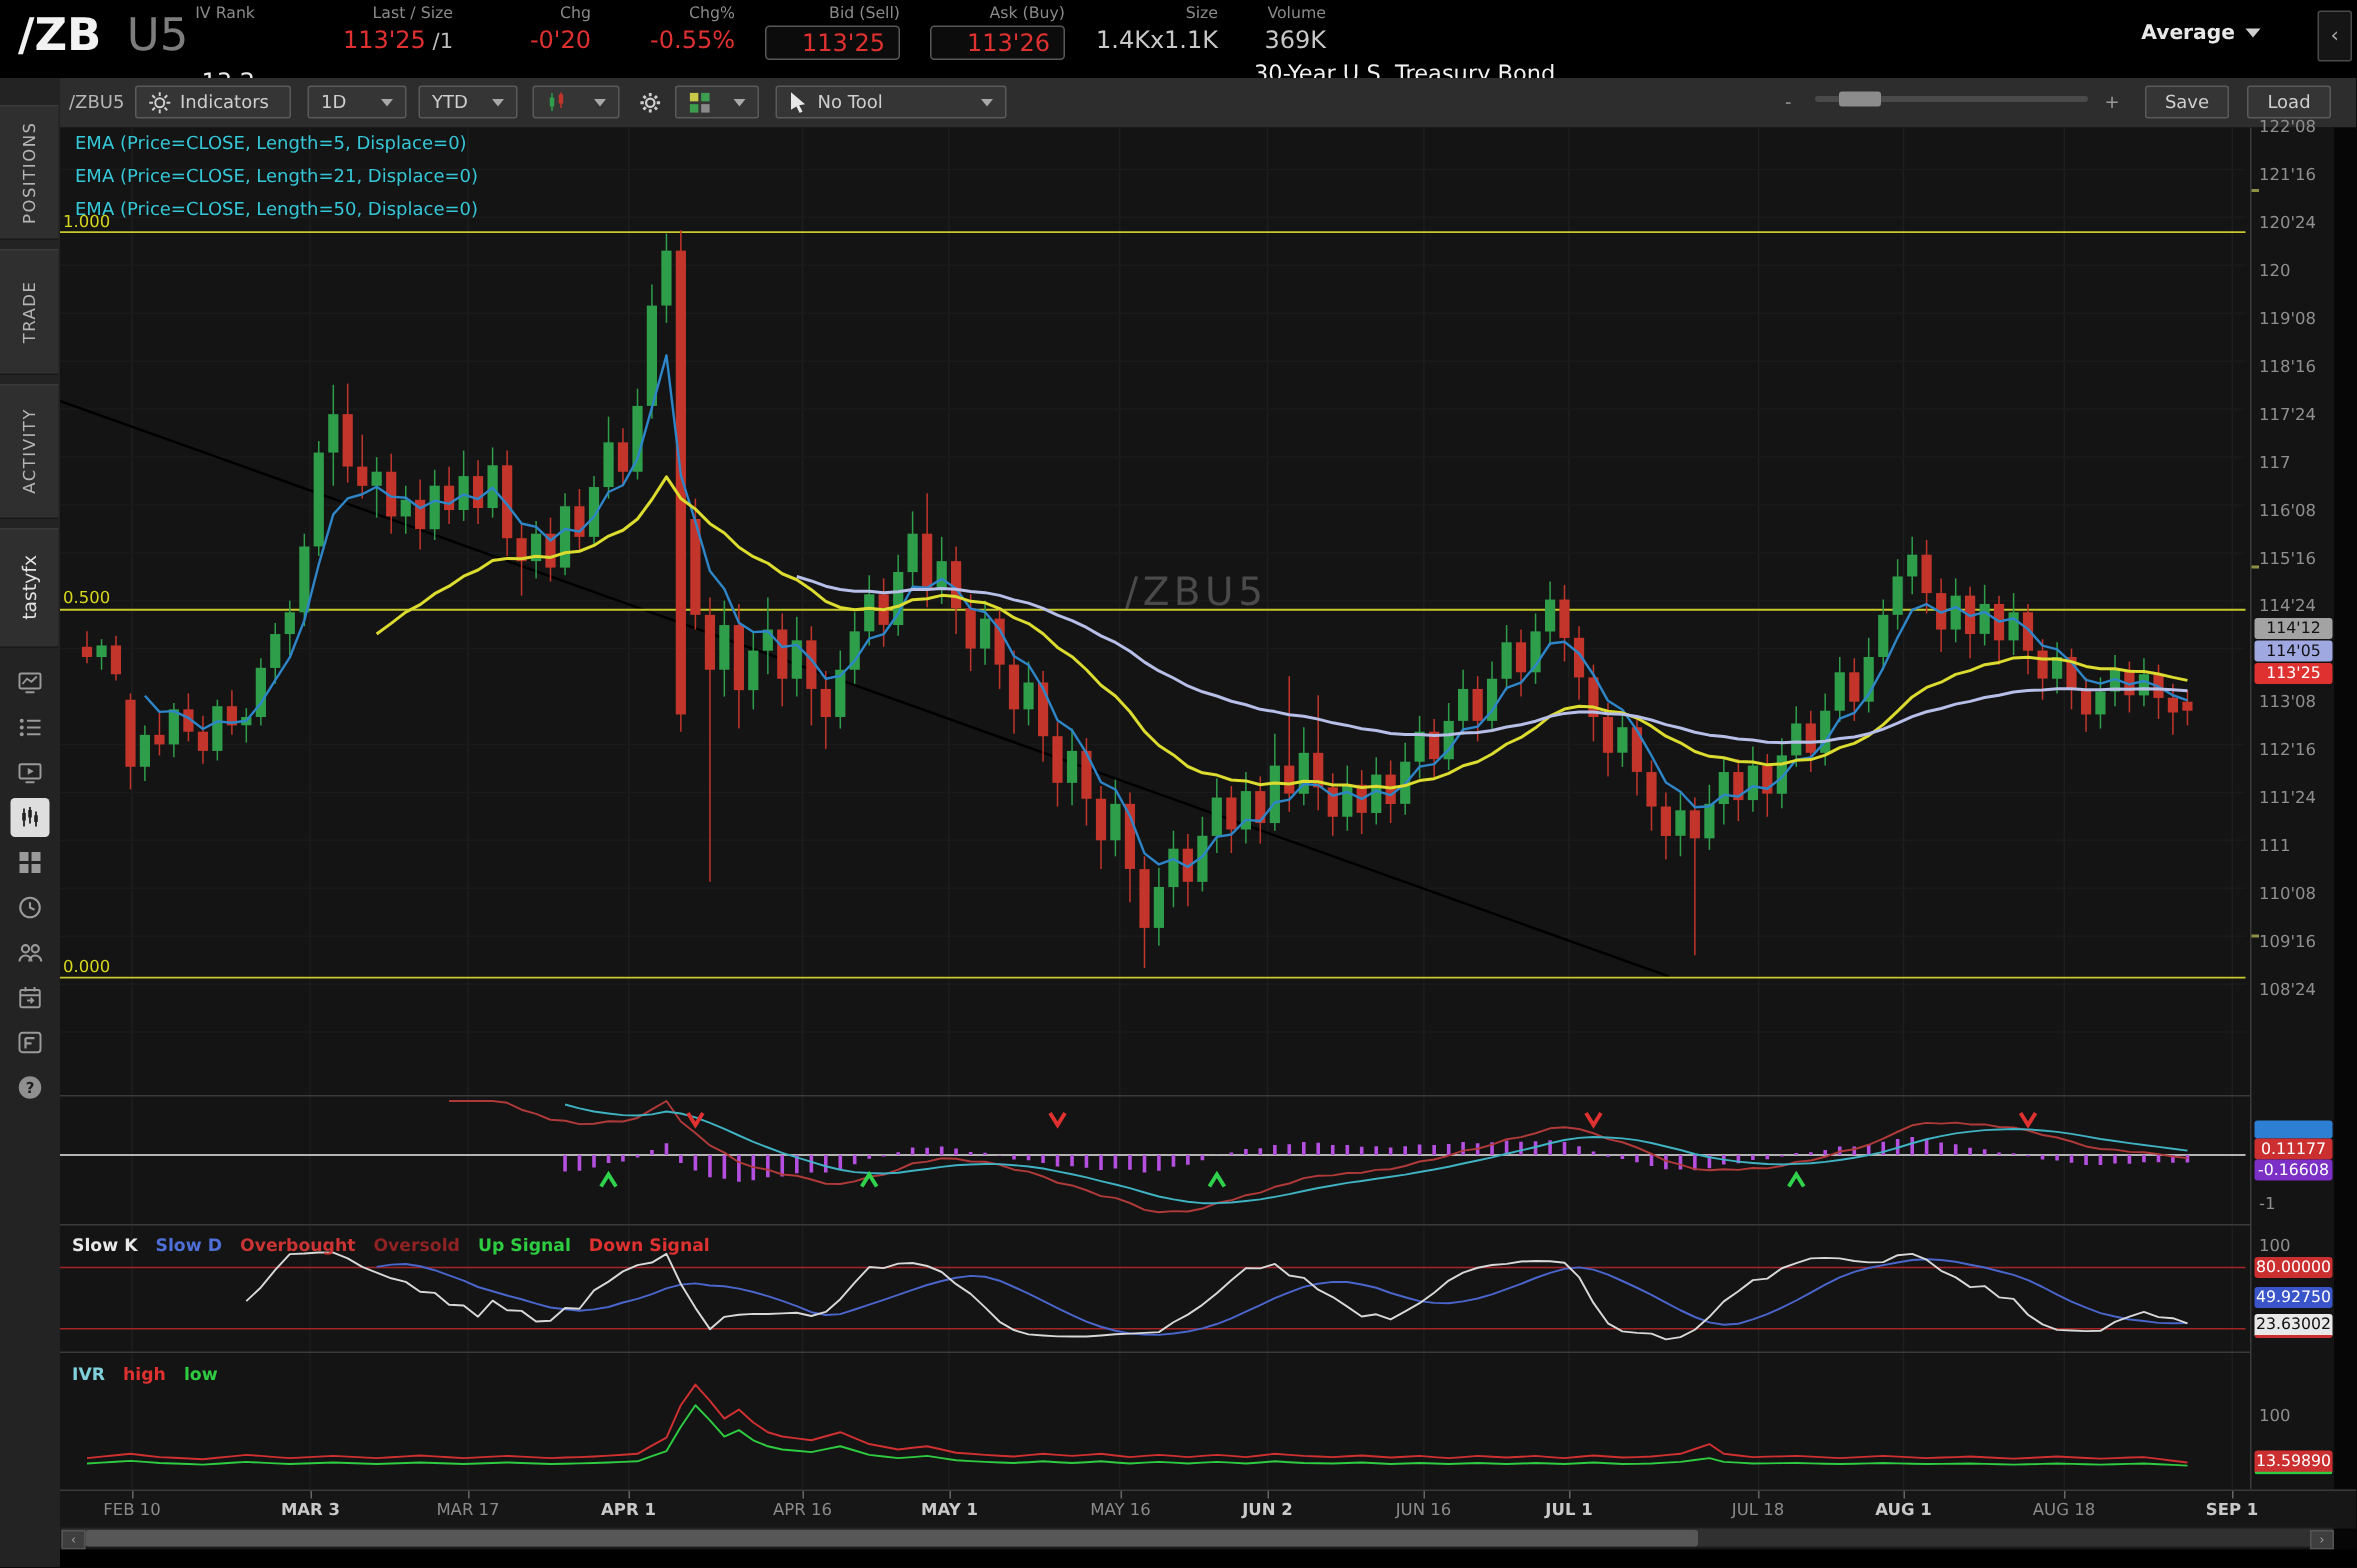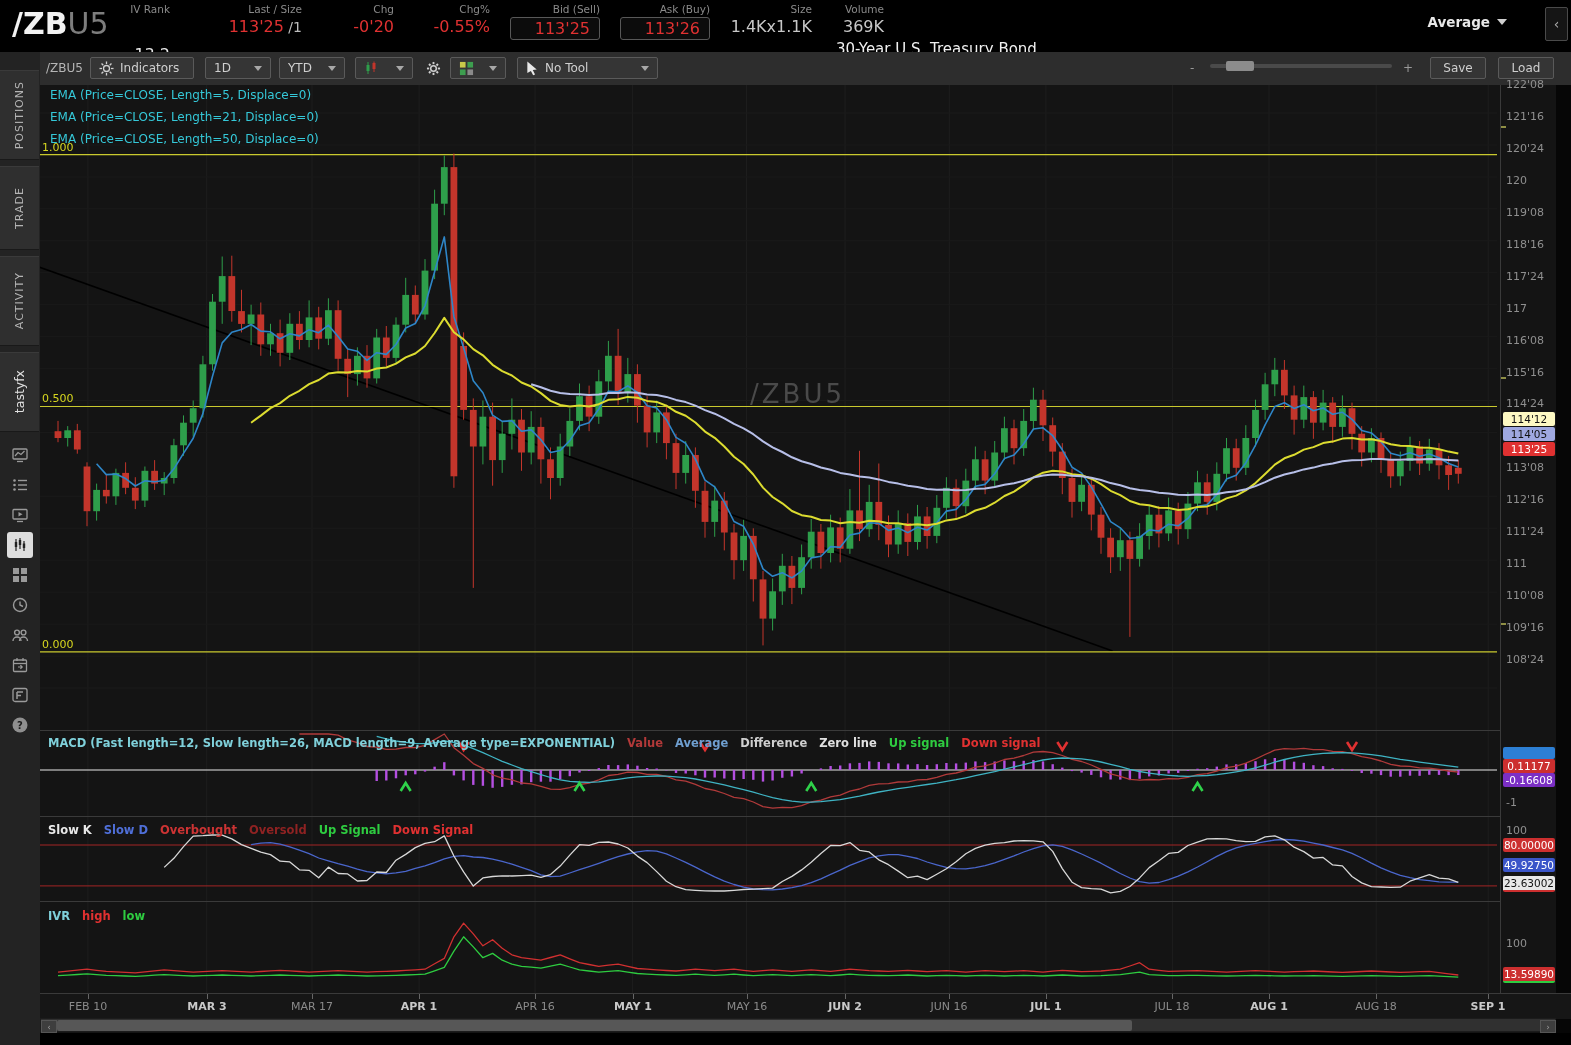--- a/index.html
+++ b/index.html
@@ -1,21 +1,21 @@
 <!DOCTYPE html>
 <html><head>
 <meta charset="utf-8">
 <style>
   html,body{margin:0;padding:0;background:#000;width:1571px;height:1045px;overflow:hidden;
     font-family:"DejaVu Sans","Liberation Sans",sans-serif;-webkit-font-smoothing:antialiased;}
   #app{position:relative;width:1571px;height:1045px;background:#000;}
   
   #topbar{position:absolute;left:0;top:0;width:1571px;height:52px;background:#000;}
   #logo{position:absolute;left:12px;top:6px;font-size:30px;font-weight:bold;letter-spacing:0px;}
-  #logo .sym{color:#f2f2f2;} #logo .con{color:#7d7d7d;font-weight:normal;}
+  #logo .sym{color:#f2f2f2;} #logo .con{color:#7d7d7d;font-weight:normal;margin-left:17px;}
   #hdr-fields{position:absolute;left:100px;top:3px;display:flex;align-items:flex-start;}
   .hdr-field{display:flex;flex-direction:column;align-items:flex-end;margin-right:14px;}
   .hdr-label{font-size:10.5px;color:#8a8a8a;white-space:nowrap;margin-bottom:2px;}
   .hdr-value{font-size:16px;color:#e8e8e8;white-space:nowrap;}
   .hdr-value .sub{color:#bdbdbd;font-size:14px;}
   .boxedval{border:1px solid #585858;border-radius:3px;padding:1px 9px;background:#0c0c0c;min-width:70px;text-align:right;}
   #instr-desc{position:absolute;left:836px;top:16px;font-size:15px;color:#f0f0f0;white-space:nowrap;margin-top:24px;}
   #accounts{position:absolute;right:64px;top:14px;color:#e8e8e8;font-size:13.5px;font-weight:bold;display:flex;align-items:center;gap:7px;cursor:pointer;}
   .chev-down{width:0;height:0;border-left:5px solid transparent;border-right:5px solid transparent;border-top:6px solid #cfcfcf;}
   #collapse-btn{position:absolute;right:3px;top:7px;width:21px;height:32px;border:1px solid #4a4a4a;background:#151515;color:#aaa;
@@ -166,21 +166,21 @@
     </div>
     <div class="tb-item tb-dd" style="left:410px;width:56px;">
       <svg width="15" height="15" viewBox="0 0 16 16">
         <rect x="1" y="1" width="6" height="6" fill="#c9c94a"></rect>
         <rect x="9" y="1" width="6" height="6" fill="#3d9e4f"></rect>
         <rect x="1" y="9" width="6" height="6" fill="#3d9e4f"></rect>
         <rect x="9" y="9" width="6" height="6" fill="#8a8a8a"></rect>
       </svg>
       <span class="caret"></span>
     </div>
-    <div class="tb-item tb-dd" style="left:477px;width:141px;">
+    <div class="tb-item tb-dd" style="left:477px;width:154px;">
       <svg width="13" height="15" viewBox="0 0 13 16">
         <path d="M1,0.5 L11,9 L6.8,9.7 L9.2,14.3 L7.2,15.3 L4.8,10.7 L1,12.9 Z" fill="#e8e8e8"></path>
       </svg>
       <span>No Tool</span>
       <span class="caret"></span>
     </div>
     <div class="tb-item" style="left:1150px;width:12px;color:#999;">
         <span>-</span>
       </div>
     <div id="zoom-slider" style="left:1170px;">
@@ -823,29 +823,20 @@
         <div class="study-label" style="left: 10px; top: 3px;">EMA (Price=CLOSE, Length=5, Displace=0)</div>
         <div class="study-label" style="left: 10px; top: 25px;">EMA (Price=CLOSE, Length=21, Displace=0)</div>
         <div class="study-label" style="left: 10px; top: 47px;">EMA (Price=CLOSE, Length=50, Displace=0)</div>
       </div>
     <div id="fib-labels">
         <div class="fib-label" style="left: 2px; top: 55.7411px;">1.000</div>
         <div class="fib-label" style="left: 2px; top: 307.466px;">0.500</div>
         <div class="fib-label" style="left: 2px; top: 552.801px;">0.000</div>
       </div>
 
-    <div class="panel-title" id="macd-title" style="left:8px;top:651px;">
-      <span class="ttl">MACD (Fast length=12, Slow length=26, MACD length=9, Average type=EXPONENTIAL)</span>
-    <span class="leg" style="color: rgb(179, 57, 57);">Value</span>
-        <span class="leg" style="color: rgb(111, 159, 208);">Average</span>
-        <span class="leg" style="color: rgb(207, 207, 207);">Difference</span>
-        <span class="leg" style="color: rgb(224, 224, 224);">Zero line</span>
-        <span class="leg" style="color: rgb(46, 204, 64);">Up signal</span>
-        <span class="leg" style="color: rgb(224, 49, 49);">Down signal</span>
-      </div>
     <div class="panel-title" id="stoch-title" style="left:8px;top:738px;">
     <span class="leg" style="color: rgb(232, 232, 232);">Slow K</span>
         <span class="leg" style="color: rgb(79, 111, 216);">Slow D</span>
         <span class="leg" style="color: rgb(204, 51, 51);">Overbought</span>
         <span class="leg" style="color: rgb(143, 34, 34);">Oversold</span>
         <span class="leg" style="color: rgb(46, 204, 64);">Up Signal</span>
         <span class="leg" style="color: rgb(224, 49, 49);">Down Signal</span>
       </div>
     <div class="panel-title" id="ivr-title" style="left:8px;top:824px;align-items:flex-end;">
       <span class="ttl">IVR</span>
@@ -868,21 +859,21 @@
         <div class="axis-label" style="top: 376px;">113'08</div>
         <div class="axis-label" style="top: 408px;">112'16</div>
         <div class="axis-label" style="top: 440px;">111'24</div>
         <div class="axis-label" style="top: 472px;">111</div>
         <div class="axis-label" style="top: 504px;">110'08</div>
         <div class="axis-label" style="top: 536px;">109'16</div>
         <div class="axis-label" style="top: 568px;">108'24</div>
         <div class="axis-tick" style="top: 41px;"></div>
         <div class="axis-tick" style="top: 292px;"></div>
         <div class="axis-tick" style="top: 538px;"></div>
-        <div class="badge" style="top: 327px; background: #fef9c3; color: rgb(17, 17, 17); z-index: 2;">114'12</div>
+        <div class="badge" style="top: 327px; background: #a3a3a3; color: rgb(17, 17, 17); z-index: 2;">114'12</div>
         <div class="badge" style="top: 342px; background: rgb(159, 168, 224); color: rgb(17, 17, 17); z-index: 3;">114'05</div>
         <div class="badge" style="top: 357px; background: rgb(224, 49, 49); color: rgb(255, 255, 255); z-index: 4;">113'25</div>
         <div style="position: absolute; left: 2px; top: 662px; width: 52px; height: 12px; background: rgb(45, 127, 212); border-radius: 2px; z-index: 1;"></div>
         <div class="badge" style="top: 674px; background: rgb(204, 47, 47); color: rgb(255, 255, 255); z-index: 3;">0.11177</div>
         <div class="badge" style="top: 688px; background: rgb(123, 47, 196); color: rgb(255, 255, 255); z-index: 4;">-0.16608</div>
         <div class="axis-label" style="top: 711px;">-1</div>
         <div class="axis-label" style="top: 739px;">100</div>
         <div class="badge" style="top: 753px; background: rgb(204, 47, 47); color: rgb(255, 255, 255); z-index: 2;">80.00000</div>
         <div class="badge" style="top: 773px; background: rgb(58, 85, 201); color: rgb(255, 255, 255); z-index: 2;">49.92750</div>
         <div class="badge" style="top: 791px; background: rgb(232, 232, 232); color: rgb(17, 17, 17); z-index: 2; border-bottom: 2px solid rgb(204, 47, 47);">23.63002</div>

